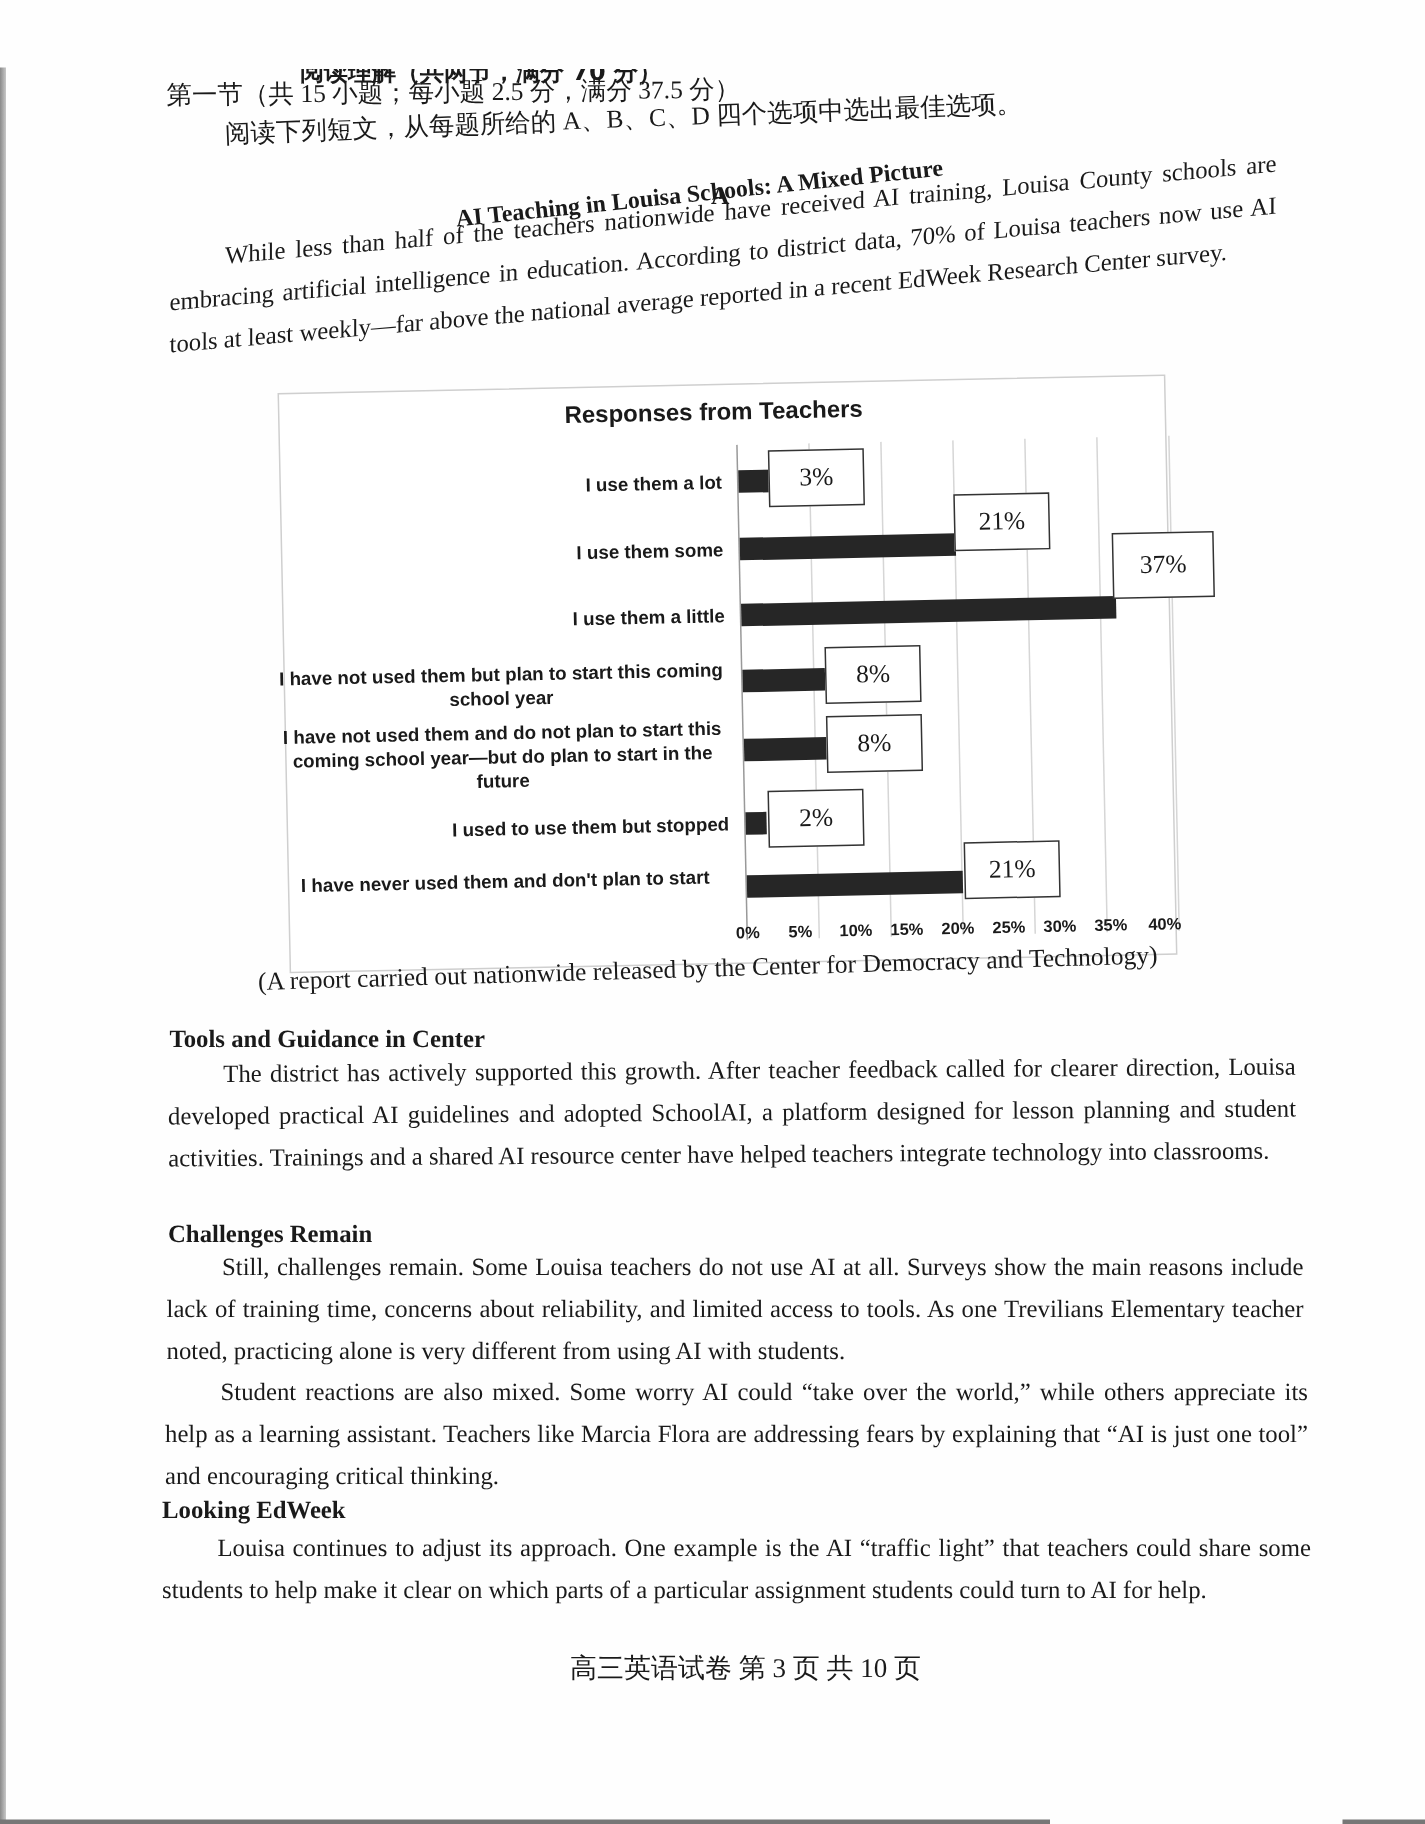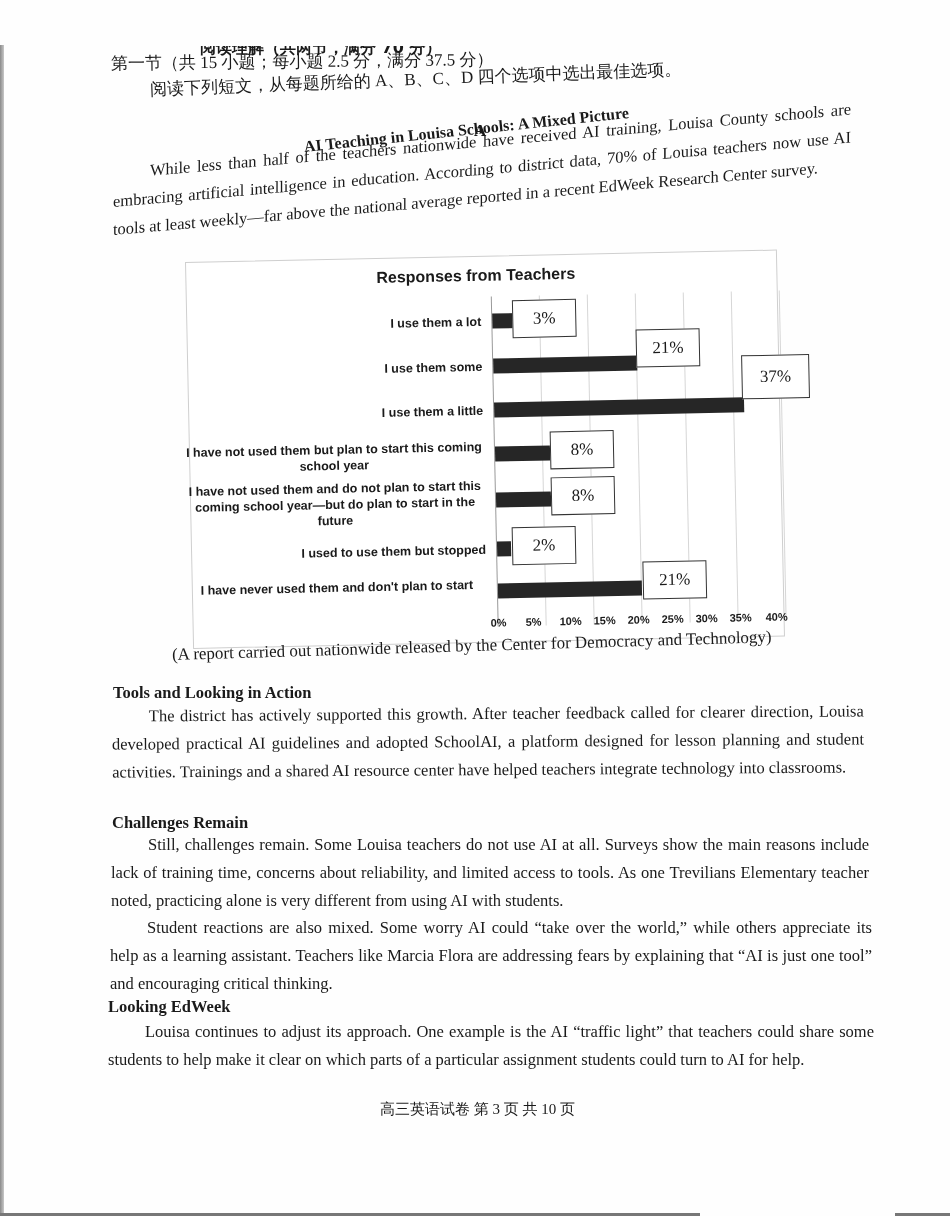--- a/index.html
+++ b/index.html
@@ -21,21 +21,21 @@
   .chart-title { position:absolute; left:190px; top:10px; font-family:"Liberation Sans",sans-serif; font-weight:bold; font-size:16px; }
   .axis { position:absolute; left:304px; top:40px; width:1px; height:330px; background:#999; }
   .grid { position:absolute; top:40px; width:1px; height:330px; background:#d6d6d6; }
   .cat { position:absolute; right:296px; width:300px; text-align:center; font-family:"Liberation Sans",sans-serif; font-weight:bold; font-size:12.5px; line-height:16px; }
   .cat.r { text-align:right; }
   .bar { position:absolute; left:305px; height:15px; background:#262626; }
   .vbox { position:absolute; border:1.5px solid #333; background:#fff; font-size:17px; text-align:center; line-height:36px; height:36px; width:62px; }
   .tick { position:absolute; top:360px; font-family:"Liberation Sans",sans-serif; font-weight:bold; font-size:11px; }
   .source { left:172px; top:645px; font-size:17px; transform:rotate(-1.7deg); transform-origin:left; }
   .h { position:absolute; font-weight:bold; font-size:16.5px; }
-  .footer { left:380px; top:1100px; font-size:15px; }
+  .footer { left:380px; top:1100px; font-size:18px; }
 </style>
 </head>
 <body>
 
 <div class="left-strip"></div>
 <div class="bottom-line"></div>
 <div class="bottom-line2"></div>
 
 <div class="abs cut-head">阅读理解（共两节，满分 70 分）</div>
 <div class="abs sec">第一节（共 15 小题；每小题 2.5 分，满分 37.5 分）</div>
@@ -90,21 +90,21 @@
   <div class="tick" style="left:400px">15%</div>
   <div class="tick" style="left:434px">20%</div>
   <div class="tick" style="left:468px">25%</div>
   <div class="tick" style="left:502px">30%</div>
   <div class="tick" style="left:536px">35%</div>
   <div class="tick" style="left:572px">40%</div>
 </div>
 
 <div class="abs source">(A report carried out nationwide released by the Center for Democracy and Technology)</div>
 
-<div class="h" style="left:113px;top:683px">Tools and Looking in Action</div>
+<div class="h" style="left:113px;top:683px">Tools and Guidance in Center</div>
 <div class="para indent" style="left:112px;top:700px;width:752px;transform:rotate(-0.4deg)">The district has actively supported this growth. After teacher feedback called for clearer direction, Louisa developed practical AI guidelines and adopted SchoolAI, a platform designed for lesson planning and student activities. Trainings and a shared AI resource center have helped teachers integrate technology into classrooms.</div>
 
 <div class="h" style="left:112px;top:813px">Challenges Remain</div>
 <div class="para indent" style="left:111px;top:831px;width:758px">Still, challenges remain. Some Louisa teachers do not use AI at all. Surveys show the main reasons include lack of training time, concerns about reliability, and limited access to tools. As one Trevilians Elementary teacher noted, practicing alone is very different from using AI with students.</div>
 <div class="para indent" style="left:110px;top:914px;width:762px">Student reactions are also mixed. Some worry AI could “take over the world,” while others appreciate its help as a learning assistant. Teachers like Marcia Flora are addressing fears by explaining that “AI is just one tool” and encouraging critical thinking.</div>
 
 <div class="h" style="left:108px;top:997px">Looking EdWeek</div>
 <div class="para indent" style="left:108px;top:1018px;width:766px">Louisa continues to adjust its approach. One example is the AI “traffic light” that teachers could share some students to help make it clear on which parts of a particular assignment students could turn to AI for help.</div>
 
 <div class="abs footer">高三英语试卷 第 3 页 共 10 页</div>

